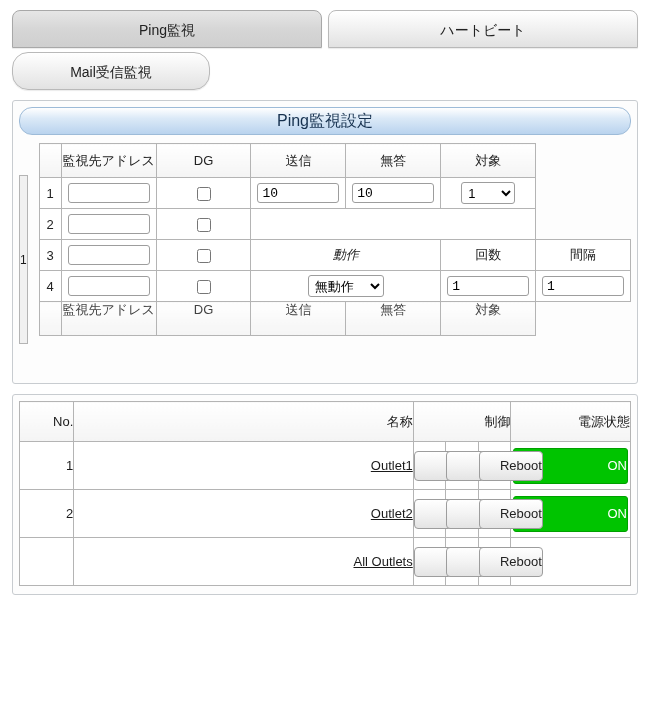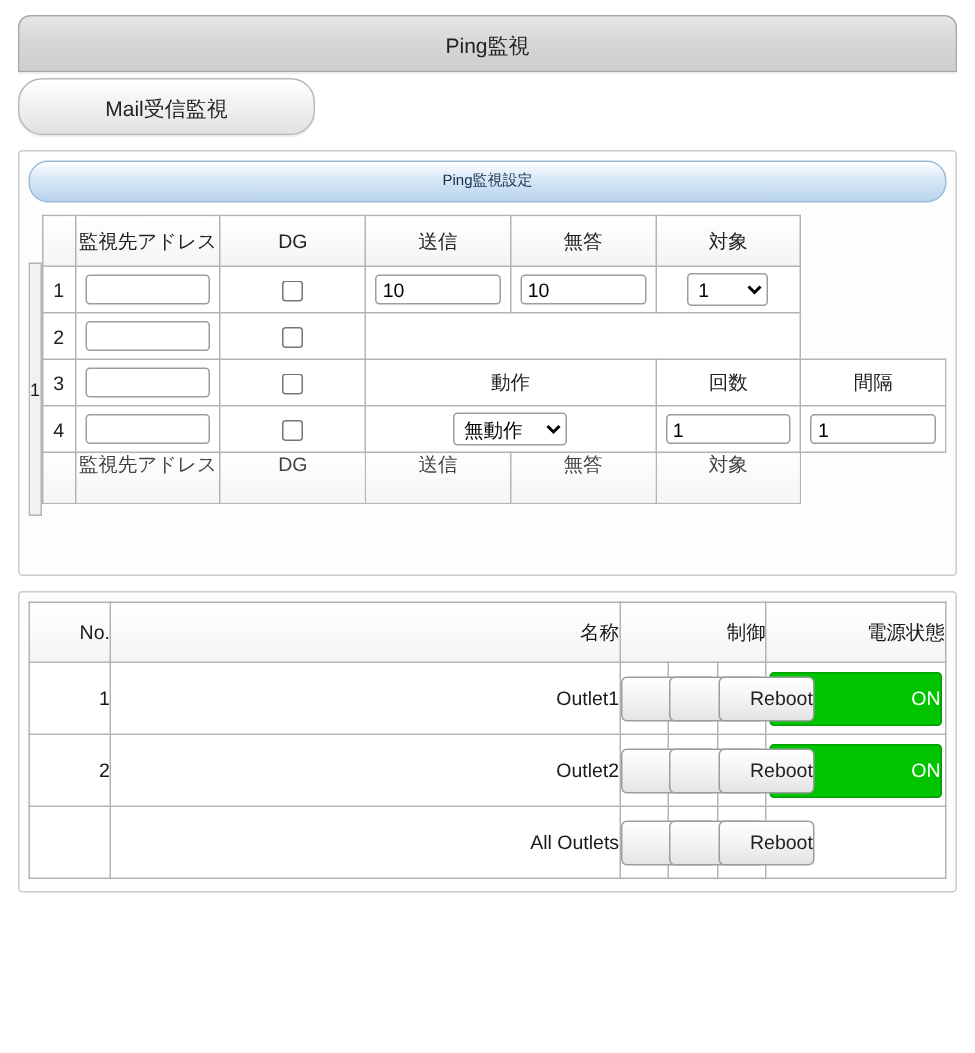--- a/index.html
+++ b/index.html
@@ -61,21 +61,21 @@
     background: #fdfdfd;
     border-radius: 3px;
     margin-top: 10px;
     padding: 6px 6px 8px 6px;
     box-sizing: border-box;
   }
   .panel-header {
     height: 26px;
     line-height: 26px;
     text-align: center;
-    font-size: 10px;
+    font-size: 16px;
     color: #16314f;
     border: 1px solid #9dbbd8;
     border-radius: 13px;
     background: linear-gradient(to bottom, #ffffff 0%, #dbe9f7 40%, #b9d3ee 100%);
     margin-bottom: 8px;
   }
 
   
   .ping-wrap {
     display: flex;
@@ -125,21 +125,21 @@
   td.target { width: 130px; }
   input.text {
     width: calc(100% - 12px);
     height: 20px;
     box-sizing: border-box;
     border: 1px solid #9d9d9d;
     border-radius: 3px;
     font-size: 13px;
     padding: 1px 4px;
     background: #fff;
-    font-family: Liberation Sans, sans-serif;
+    font-family: Liberation Mono, monospace;
   }
   input.text.small { text-align: left; }
   input.chk {
     width: 14px;
     height: 14px;
     margin: 0;
     vertical-align: middle;
   }
   select.sel {
     height: 22px;
@@ -177,21 +177,21 @@
     background: #ffffff;
     box-sizing: border-box;
     text-align: right;
   }
   table.outlet th {
     background: linear-gradient(to bottom, #ffffff 0%, #f4f4f4 100%);
     height: 40px;
   }
   th.c-no, td.c-no { width: 40px; }
   th.c-name, td.c-name { width: 250px; }
-  td.c-name { text-align: left; padding-left: 12px; }
+  td.c-name { text-align: left; padding-left: 12px; text-decoration: underline; }
   th.c-ctl, td.c-ctl { width: 72px; }
   th.c-state, td.c-state { width: 88px; }
   .btn {
     display: inline-block;
     width: 62px;
     height: 28px;
     line-height: 28px;
     border: 1px solid #9d9d9d;
     border-radius: 4px;
     background: linear-gradient(to bottom, #ffffff 0%, #f3f3f3 50%, #e4e4e4 100%);
@@ -213,32 +213,33 @@
   }
   .state-empty { background: #ffffff; }
 </style>
 </head>
 <body>
 
 <div class="page">
 
   <div class="tabs-row">
     <div class="tab active">Ping監視</div>
+    <div class="tab">ハートビート</div>
   </div>
   <div class="tabs-row second">
     <div class="tab">Mail受信監視</div>
     <div class="spacer"></div>
   </div>
 
   <div class="panel">
     <div class="panel-header">Ping監視設定</div>
 
     <div class="ping-wrap">
       <div class="group-col">1</div>
-      <div style="flex:1 1 auto;">
+      <div style="flex:1 1 auto;padding-left:11px;">
         <table class="grid">
           <tbody>
               <tr>
             <th class="rownum"></th>
             <th class="addr">監視先アドレス</th>
             <th class="dg">DG</th>
             <th class="num">送信</th>
             <th class="num">無答</th>
             <th class="target">対象</th>
           </tr>
@@ -276,21 +277,21 @@
           </tr>
 
           <tr>
             <td class="rownum">3</td>
             <td class="addr">
               <input class="text" type="text" value="" style="">
             </td>
             <td class="dg">
               <input class="chk" type="checkbox" style="">
             </td>
-            <td class="num" style="width:158px;" colspan="2">動作</td>
+            <td class="num" style="width:158px;font-style:italic;" colspan="2">動作</td>
 
             <td class="num">回数</td>
             <td class="num">間隔</td>
           </tr>
 
           <tr>
             <td class="rownum">4</td>
             <td class="addr">
               <input class="text" type="text" value="" style="">
             </td>

